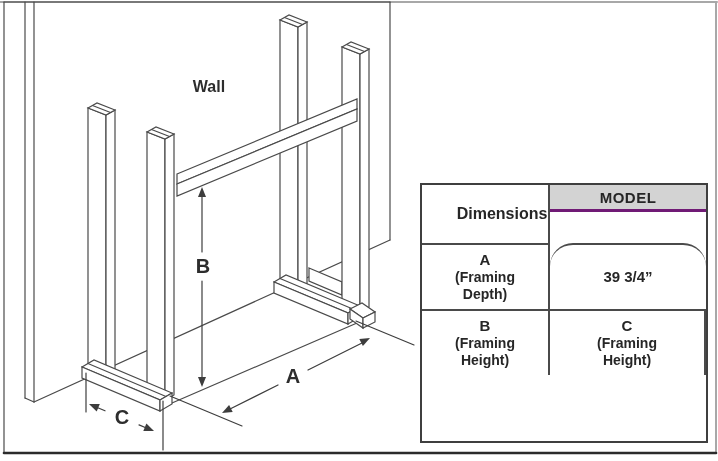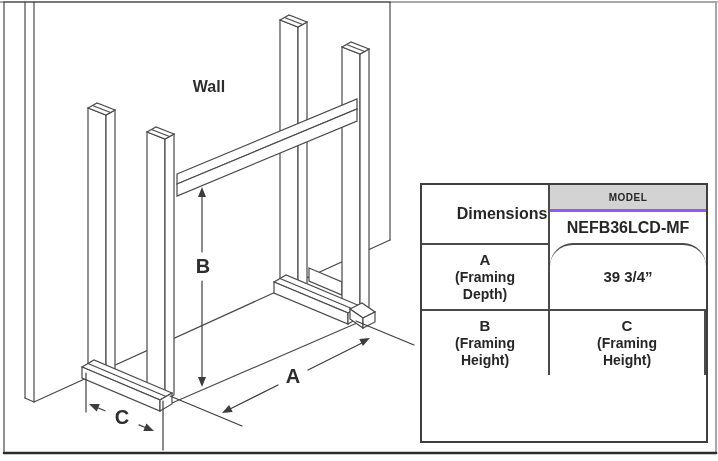--- a/index.html
+++ b/index.html
@@ -27,22 +27,22 @@
   }
   .dim-table .cell{
     box-sizing:border-box;display:flex;flex-direction:column;
     align-items:center;justify-content:center;text-align:center;line-height:1.2;
   }
   .col-divider{border-right:2px solid #4a4a4a;}
   .row-line{border-top:2px solid #4a4a4a;}
   .hdr-dimensions{font-size:16px;padding-left:34px;}
   .model-stack{display:flex;flex-direction:column;box-sizing:border-box;}
   .model-hdr{
-    flex:0 0 27px;background:#d3d3d3;border-bottom:3px solid #8b5cf6;
-    display:flex;align-items:center;justify-content:center;font-size:10px;
+    flex:0 0 27px;background:#d3d3d3;border-bottom:3px solid #701a75;
+    display:flex;align-items:center;justify-content:center;font-size:15px;
     letter-spacing:.5px;box-sizing:border-box;
   }
   .model-num{flex:1;display:flex;align-items:center;justify-content:center;font-size:16px;}
   .row-label{font-size:14px;}
   .row-label .letter{font-size:15px;}
   .row-value{font-size:15px;border-radius:23px;}
 </style>
 </head>
 <body>
 
@@ -153,21 +153,20 @@
   <div class="lbl lbl-wall">Wall</div>
   <div class="lbl lbl-b">B</div>
   <div class="lbl lbl-a">A</div>
   <div class="lbl lbl-c">C</div>
 
   <div class="dim-table">
 
     <div class="cell col-divider hdr-dimensions">Dimensions</div>
     <div class="model-stack">
       <div class="model-hdr">MODEL</div>
-      <div class="model-num">NEFB36LCD-MF</div>
     </div>
 
     <div class="cell col-divider row-line row-label">
       <span class="letter">A</span>
       <span>(Framing</span>
       <span>Depth)</span>
     </div>
     <div class="cell row-line row-value">39 3/4”</div>
 
     <div class="cell col-divider row-line row-label">

